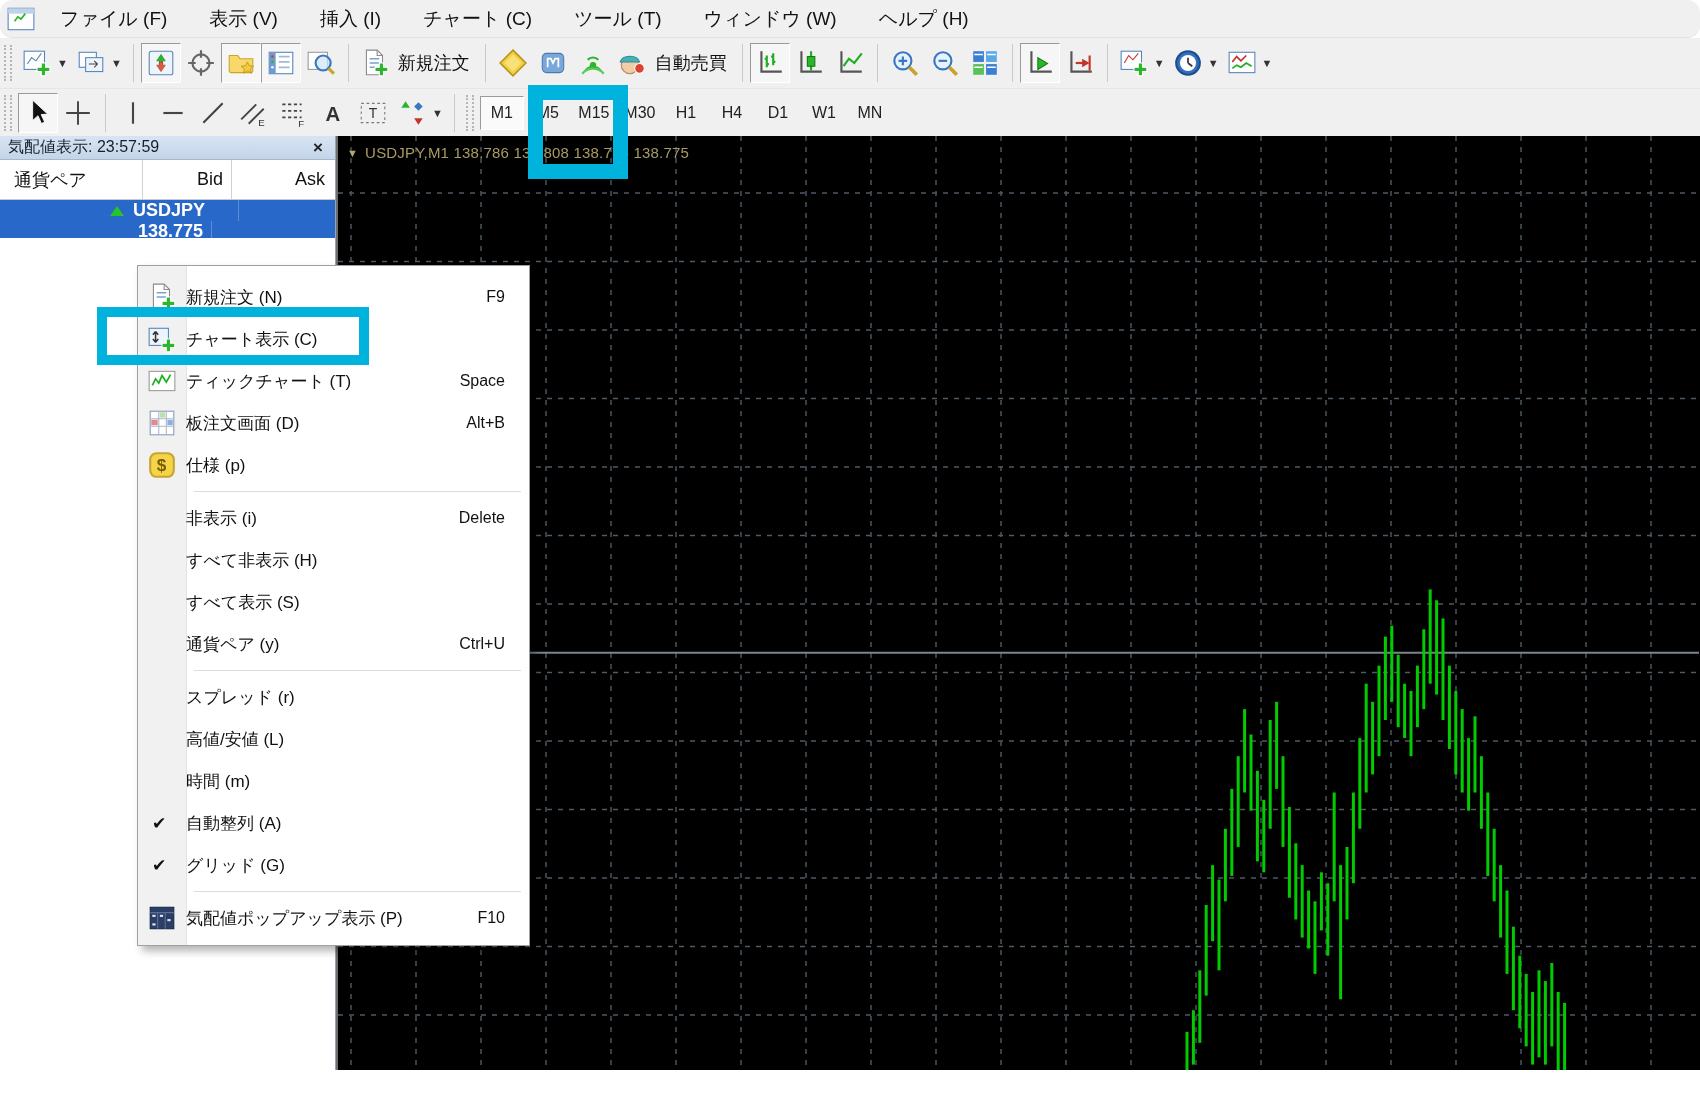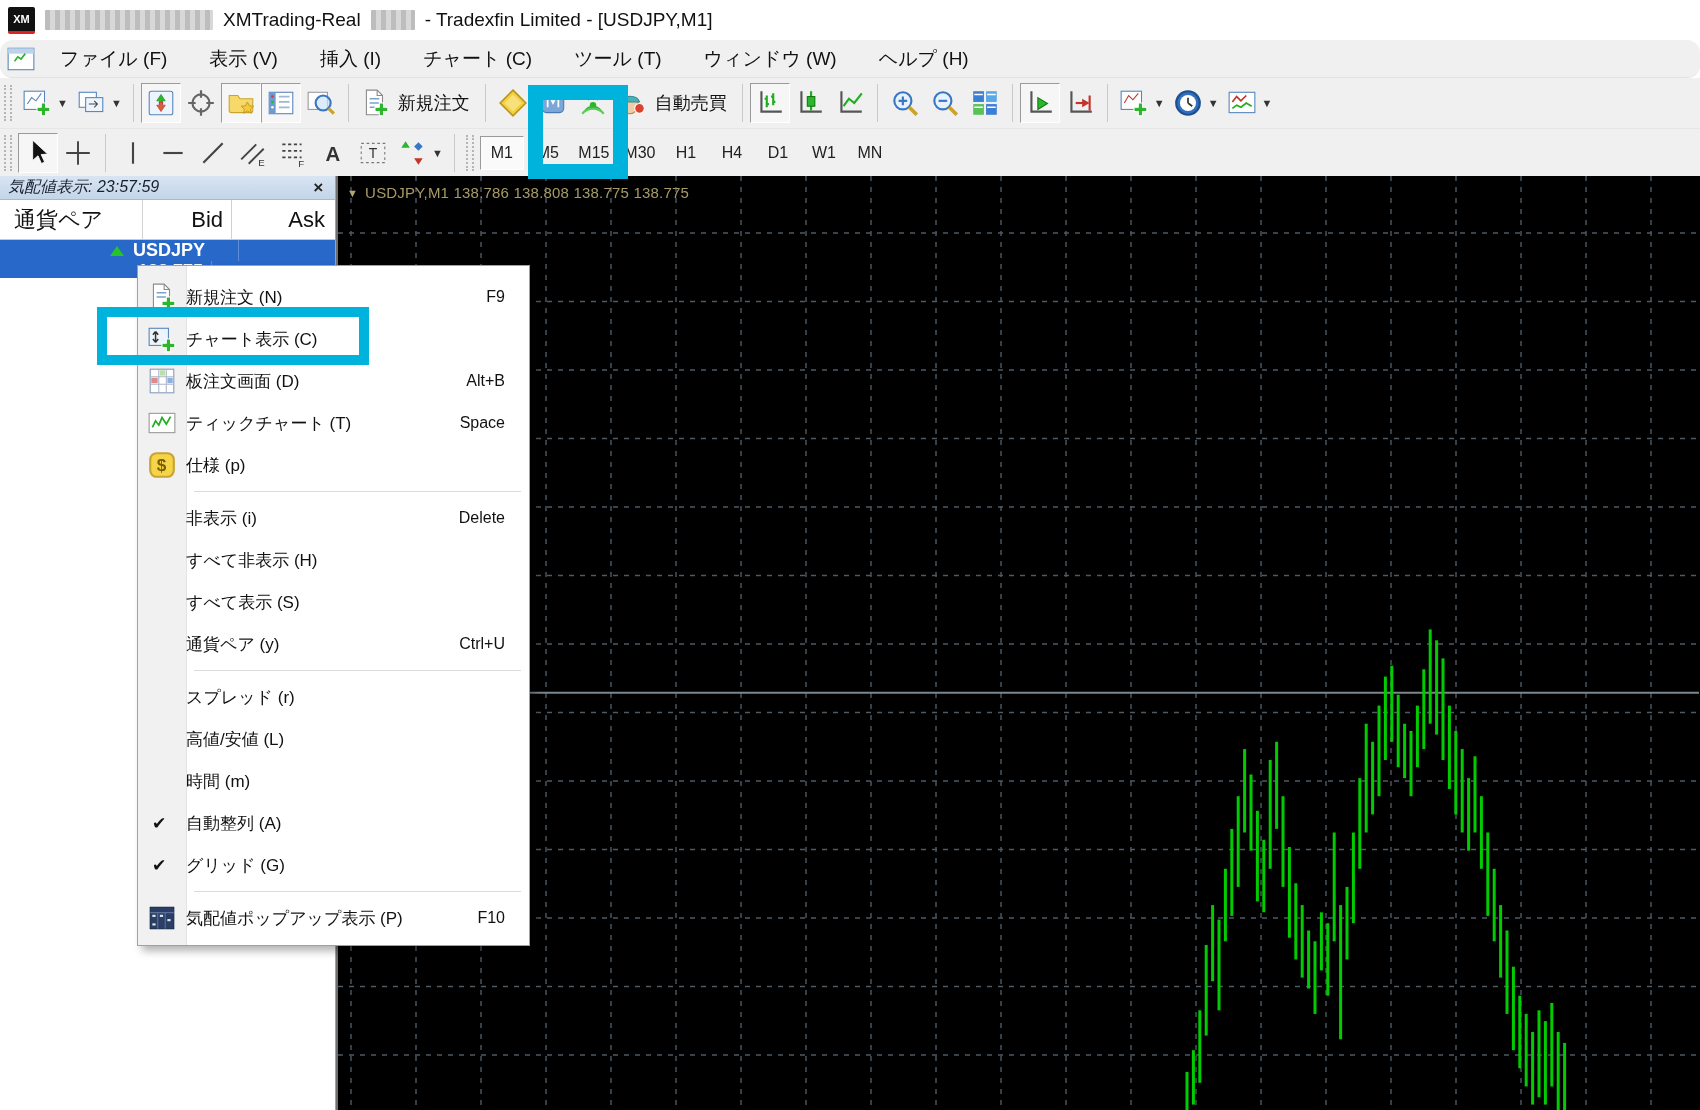--- a/index.html
+++ b/index.html
@@ -36,24 +36,24 @@
   .ic { width:30px; height:30px; display:inline-flex; }
   .ic svg { width:100%; height:100%; }
   .tf-btn { height:34px; min-width:44px; display:flex; align-items:center; justify-content:center;
             font-size:16px; color:#222; border:1px solid transparent; margin-right:2px; }
   .tf-btn.active { border-color:#9a9a9a #ffffff #ffffff #9a9a9a; background:#fafafa; }
 
   
   .main { display:flex; height:934px; position:relative; }
   .market-watch { width:336px; background:#ffffff; border-right:1px solid #9aa4ae; position:relative; flex:none; }
   .mw-header { height:24px; background:linear-gradient(#d8e4f2,#c3d5e9); display:flex; align-items:center;
-               font-size:16px; color:#16202c; padding:0 8px; border-bottom:1px solid #aab8c6;font-style:italic; }
+               font-size:16px; color:#16202c; padding:0 8px; border-bottom:1px solid #aab8c6; }
   .mw-title { flex:1; }
   .mw-close { font-size:17px; color:#222; padding:0 4px; font-weight:bold; }
-  .mw-cols { height:40px; display:flex; align-items:center; border-bottom:1px solid #c9c9c9; font-size:22px; color:#111; }
+  .mw-cols { height:40px; display:flex; align-items:center; border-bottom:1px solid #c9c9c9; font-size:18px; color:#111; }
   .mw-c1 { width:143px; padding-left:14px; border-right:1px solid #d2d2d2; height:100%; display:flex; align-items:center; }
   .mw-c2 { width:89px; padding-right:8px; border-right:1px solid #d2d2d2; height:100%; display:flex; align-items:center; justify-content:flex-end; }
   .mw-c3 { flex:1; padding-right:10px; height:100%; display:flex; align-items:center; justify-content:flex-end; }
   .mw-row { height:38px; display:flex; align-items:center; font-size:18px;flex-direction:column; }
   .mw-row.selected { background:#2868c8; color:#fff; font-weight:bold; }
   .mw-row .mw-c1,.mw-row .mw-c2 { border-right:1px solid rgba(255,255,255,.25); }
   .up-arrow { width:0; height:0; border-left:7px solid transparent; border-right:7px solid transparent;
               border-bottom:10px solid #27c427; margin-right:9px; }
   .mw-tabs { position:absolute; left:0; right:0; bottom:0; height:26px; border-top:1px solid #9aa4ae;
              display:flex; align-items:flex-start; background:#fff; font-size:16px; color:#111; }
@@ -84,27 +84,20 @@
   
   .hl-box { position:absolute; border-style:solid; border-color:#00b3dc; z-index:60; pointer-events:none; }
   .hl-1 { left:528px; top:85px; width:100px; height:94px; border-width:15px; }
   .hl-2 { left:97px; top:307px; width:272px; height:58px; border-width:10px; }
 </style>
 </head>
 <body>
 
 <div class="app">
 
-  <div class="titlebar">
-    <div class="xm-logo">XM</div>
-    <span class="censored" style="width:168px"></span>
-    <span class="titletext">XMTrading-Real</span>
-    <span class="censored" style="width:44px"></span>
-    <span class="titletext">- Tradexfin Limited - [USDJPY,M1]</span>
-  </div>
 
   <div class="menubar">
     <span class="mdi-ic ic" id="mdi-icon">
         <svg viewBox="0 0 28 28">
           <rect x="2" y="4" width="24" height="20" fill="#fff" stroke="#5585bb"></rect>
           <rect x="2" y="4" width="24" height="5" fill="#bcd3ea"></rect>
           <path d="M8 16l3-4 3 2 4-5" stroke="#2db52d" fill="none" stroke-width="1.6"></path>
         </svg>
       </span>
     <span id="menu-items" style="display: inline-flex; height: 38px;">
@@ -584,39 +577,39 @@
             <rect x="2" y="4" width="18" height="16" fill="#eef4fb" stroke="#5585bb"></rect>
             <path d="M8 7v10M8 7l-2.5 3M8 7l2.5 3M8 17l-2.5-3M8 17l2.5-3" stroke="#333" fill="none" stroke-width="1.4"></path>
             <path d="M18 14h4v4h4v4h-4v4h-4v-4h-4v-4h4z" fill="#2db52d" stroke="#fff" stroke-width="1"></path>
           </svg>
         </span>
         <span class="cm-label">チャート表示 (C)</span>
       </div>
       <div class="cm-item">
         <span class="ic cm-ic">
           <svg viewBox="0 0 28 28">
+            <rect x="2" y="5" width="24" height="18" fill="#fff" stroke="#999"></rect>
+            <path d="M5 18l3-6 3 4 3-7 4 6 4-7" stroke="#1fae1f" fill="none" stroke-width="1.6"></path>
+          </svg>
+        </span>
+        <span class="cm-label">ティックチャート (T)</span>
+        <span class="cm-short">Space</span>
+      </div>
+      <div class="cm-item">
+        <span class="ic cm-ic">
+          <svg viewBox="0 0 28 28">
             <rect x="3" y="3" width="22" height="22" fill="#fff" stroke="#8899bb"></rect>
             <path d="M3 10h22M3 17h22M11 3v22M18 3v22" stroke="#aab6cc"></path>
             <rect x="4" y="11" width="6" height="5" fill="#e08a8a"></rect>
             <rect x="19" y="11" width="5" height="5" fill="#8ab0e0"></rect>
             <rect x="12" y="4" width="5" height="5" fill="#b8e0a8"></rect>
           </svg>
         </span>
         <span class="cm-label">板注文画面 (D)</span>
         <span class="cm-short">Alt+B</span>
-      </div>
-      <div class="cm-item">
-        <span class="ic cm-ic">
-          <svg viewBox="0 0 28 28">
-            <rect x="2" y="5" width="24" height="18" fill="#fff" stroke="#999"></rect>
-            <path d="M5 18l3-6 3 4 3-7 4 6 4-7" stroke="#1fae1f" fill="none" stroke-width="1.6"></path>
-          </svg>
-        </span>
-        <span class="cm-label">ティックチャート (T)</span>
-        <span class="cm-short">Space</span>
       </div>
       <div class="cm-item">
         <span class="ic cm-ic">
           <svg viewBox="0 0 28 28">
             <rect x="3" y="3" width="22" height="22" rx="6" fill="#f6d44a" stroke="#c9a42e" stroke-width="2"></rect>
             <text x="9" y="20" font-size="16" font-weight="bold" fill="#7a5c00">$</text>
           </svg>
         </span>
         <span class="cm-label">仕様 (p)</span>
       </div>

